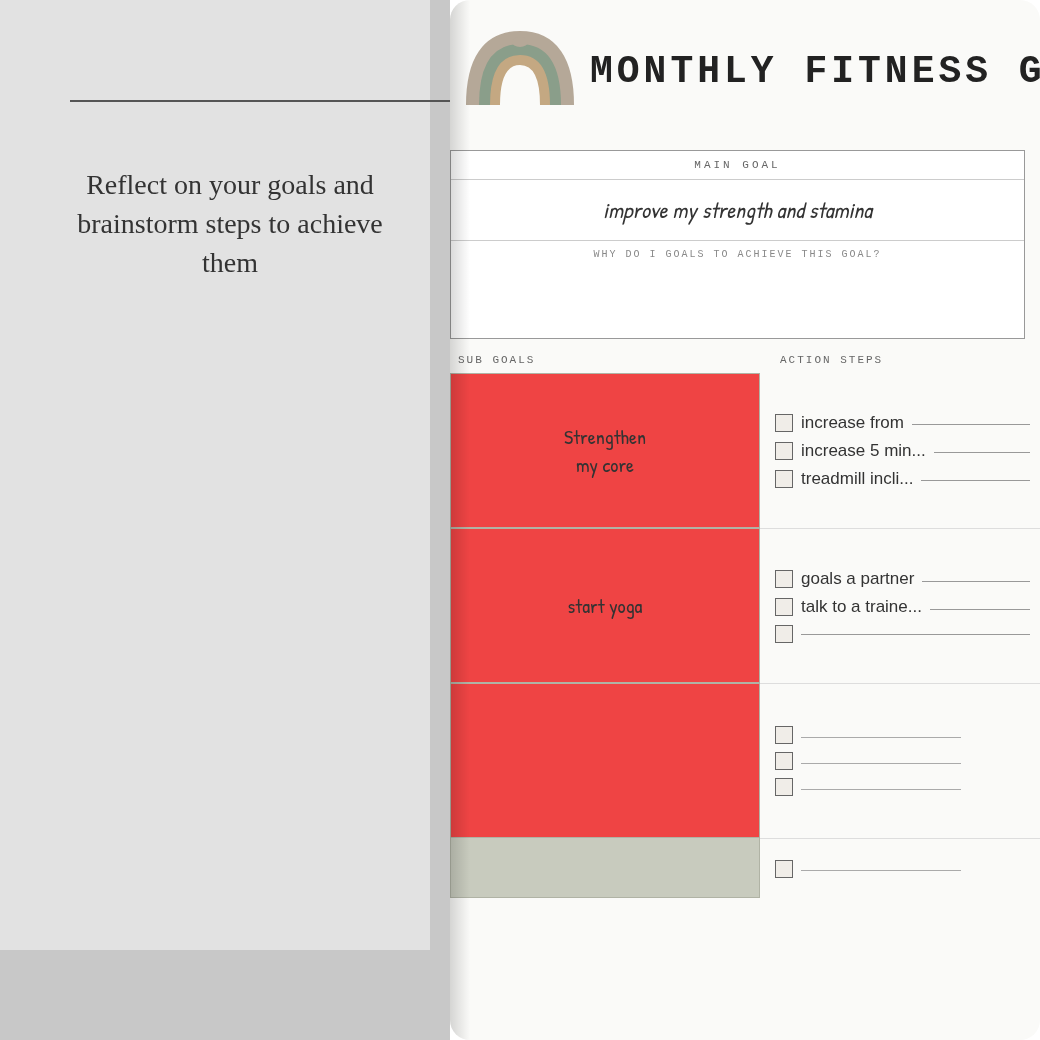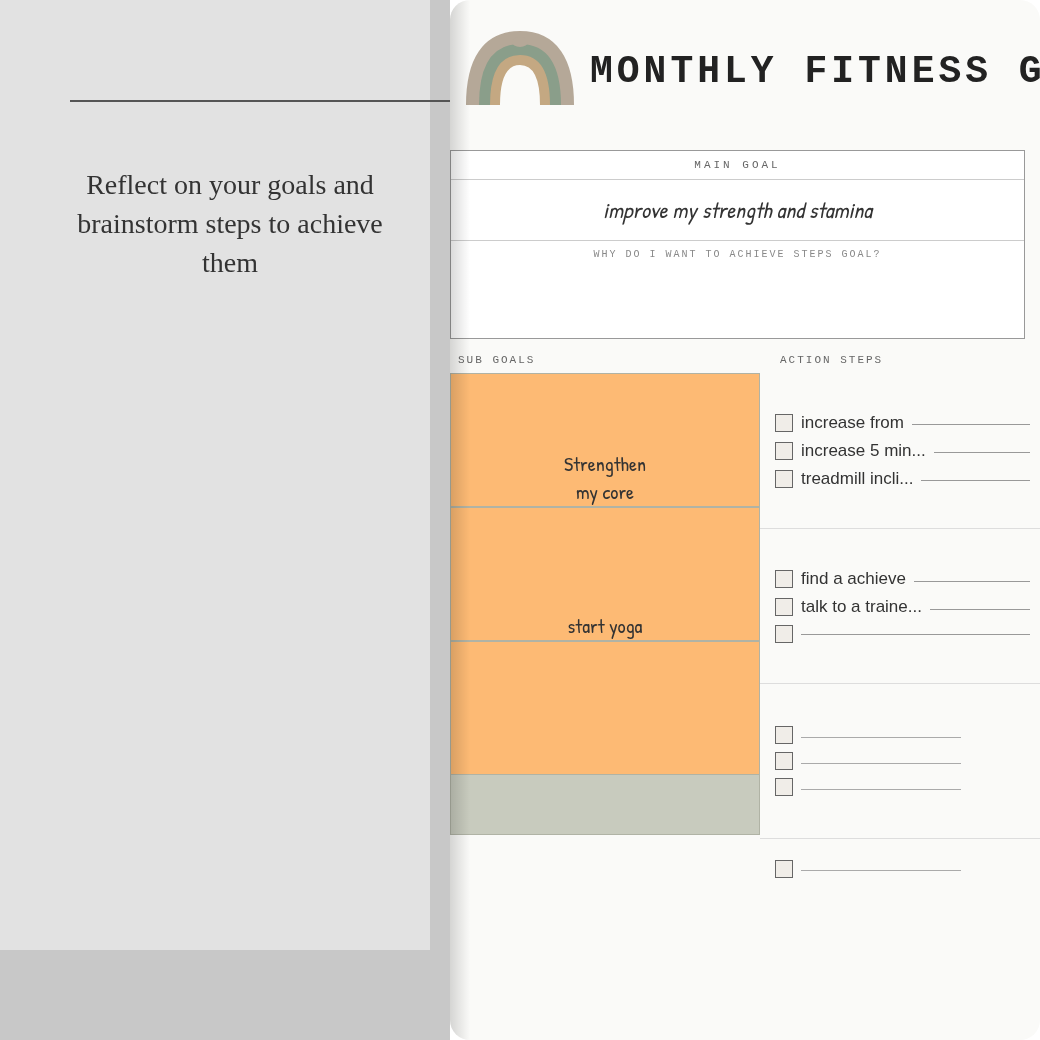--- a/index.html
+++ b/index.html
@@ -124,25 +124,25 @@
     }
 
     .col-header {
       font-family: 'Courier New', monospace;
       font-size: 11px;
       letter-spacing: 2px;
       color: #666;
     }
 
     .sub-goal-cell {
-      background: #fdba74;
+      background: #ef4444;
       border: 1px solid #b0b3a5;
-      height: 134px;
-      display: flex;
-      align-items: flex-end;
+      height: 155px;
+      display: flex;
+      align-items: center;
       justify-content: center;
       margin-bottom: 0;
     }
 
     .sub-goal-cell + .sub-goal-cell {
       border-top: none;
     }
 
     .sub-goal-text {
       font-family: 'Patrick Hand', cursive, Georgia;
@@ -279,21 +279,21 @@
 
     <div class="title-area">
       <div class="page-title">MONTHLY  FITNESS  G</div>
     </div>
   </div>
 
   <div class="main-goal-section">
     <div class="section-label">MAIN GOAL</div>
     <div class="main-goal-text">improve my strength and stamina</div>
     <div class="why-section">
-      <div class="why-label">WHY DO I WANT TO ACHIEVE STEPS GOAL?</div>
+      <div class="why-label">WHY DO I GOALS TO ACHIEVE THIS GOAL?</div>
       <div class="why-content"></div>
     </div>
   </div>
 
   <div style="display:flex; margin-top:8px;">
     
     
   </div>
 
   <div style="display:flex; padding: 0 0 6px 0;">
@@ -342,21 +342,21 @@
         <div class="action-step-row">
           <div class="checkbox"></div>
           <span class="action-text">treadmill incli...</span>
           <div class="action-line"></div>
         </div>
       </div>
 
       <div class="action-steps-group-2" style="border-top:1px solid #ddd; height:155px; display:flex; flex-direction:column; justify-content:center; padding:10px 10px 10px 15px; gap:8px;">
         <div class="action-step-row">
           <div class="checkbox"></div>
-          <span class="action-text">find a achieve</span>
+          <span class="action-text">goals a partner</span>
           <div class="action-line"></div>
         </div>
         <div class="action-step-row">
           <div class="checkbox"></div>
           <span class="action-text">talk to a traine...</span>
           <div class="action-line"></div>
         </div>
         <div class="action-step-row">
           <div class="checkbox"></div>
           <div class="action-line" style="margin-top:0;"></div>

